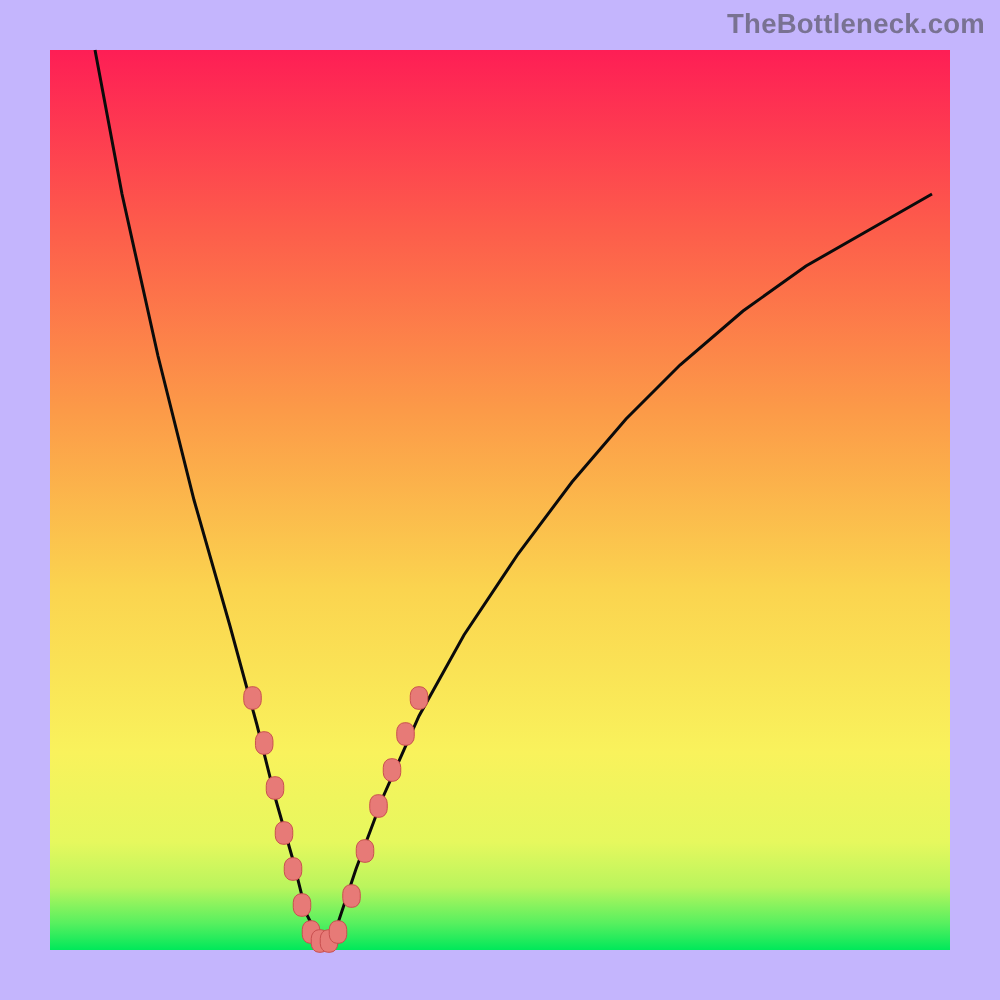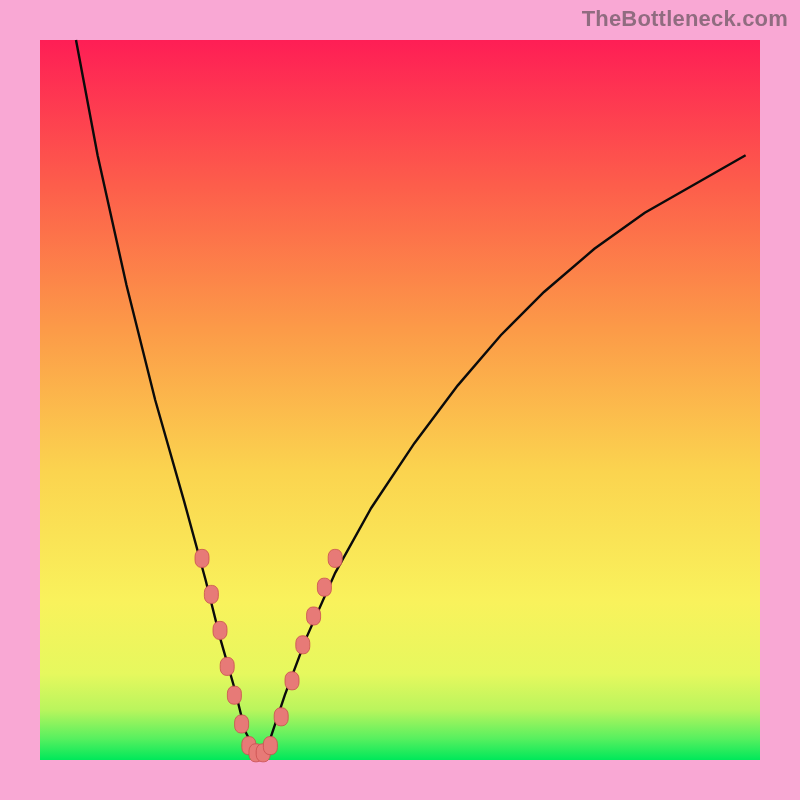--- a/index.html
+++ b/index.html
@@ -8,21 +8,21 @@
     width: 800px;
     height: 800px;
     overflow: hidden;
     background: #000;
     font-family: Arial, Helvetica, sans-serif;
   }
   .frame {
     position: relative;
     width: 800px;
     height: 800px;
-    background: #f9a8d4;
+    background: #c4b5fd;
   }
   .plot-area {
     position: absolute;
     left: 40px;
     top: 40px;
     width: 720px;
     height: 720px;
     background: linear-gradient(to top,
       #00e85a 0%,
       #58f05f 3%,

